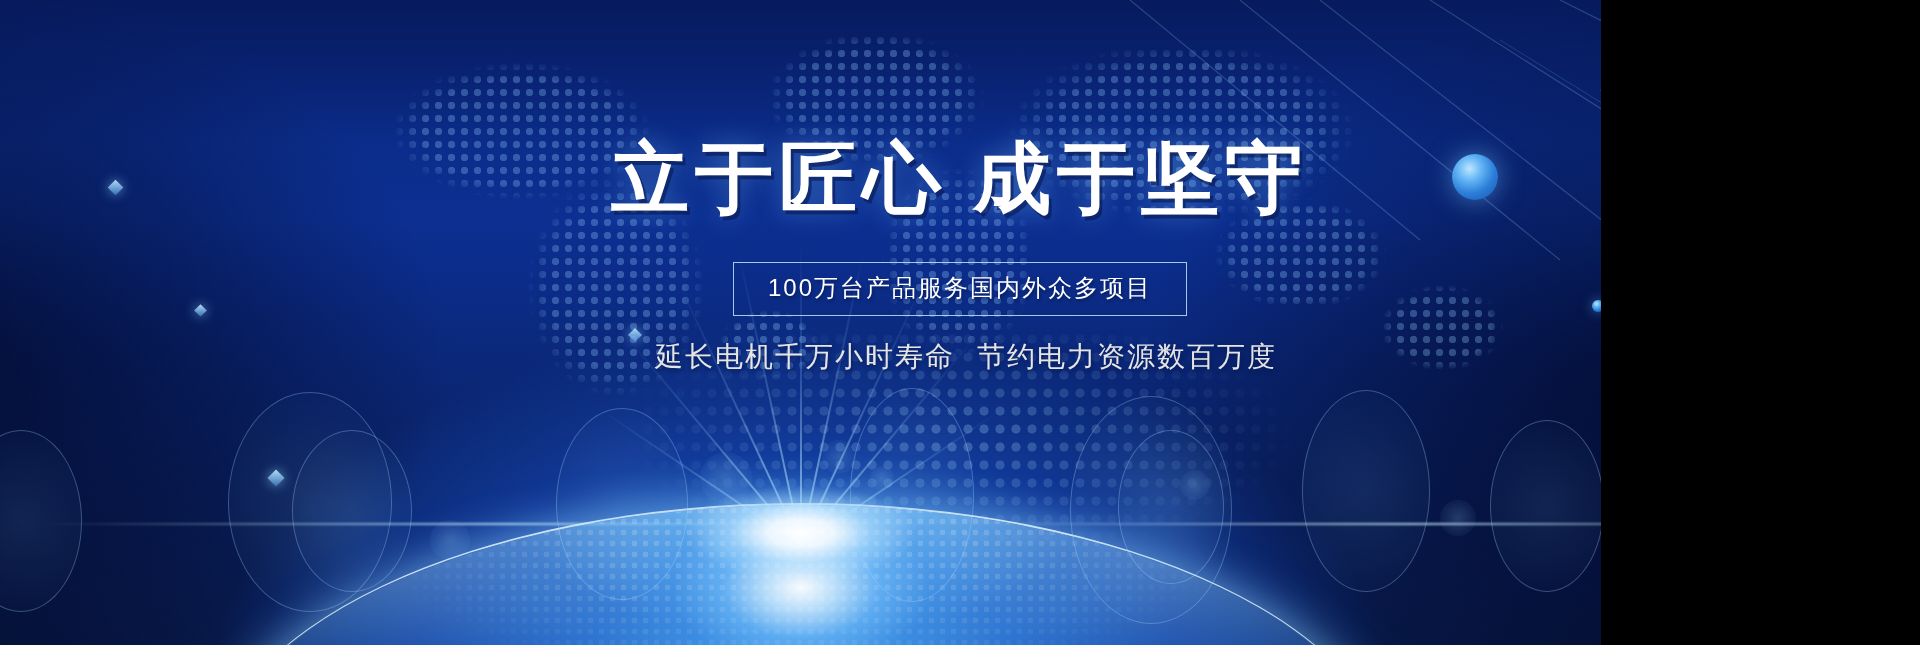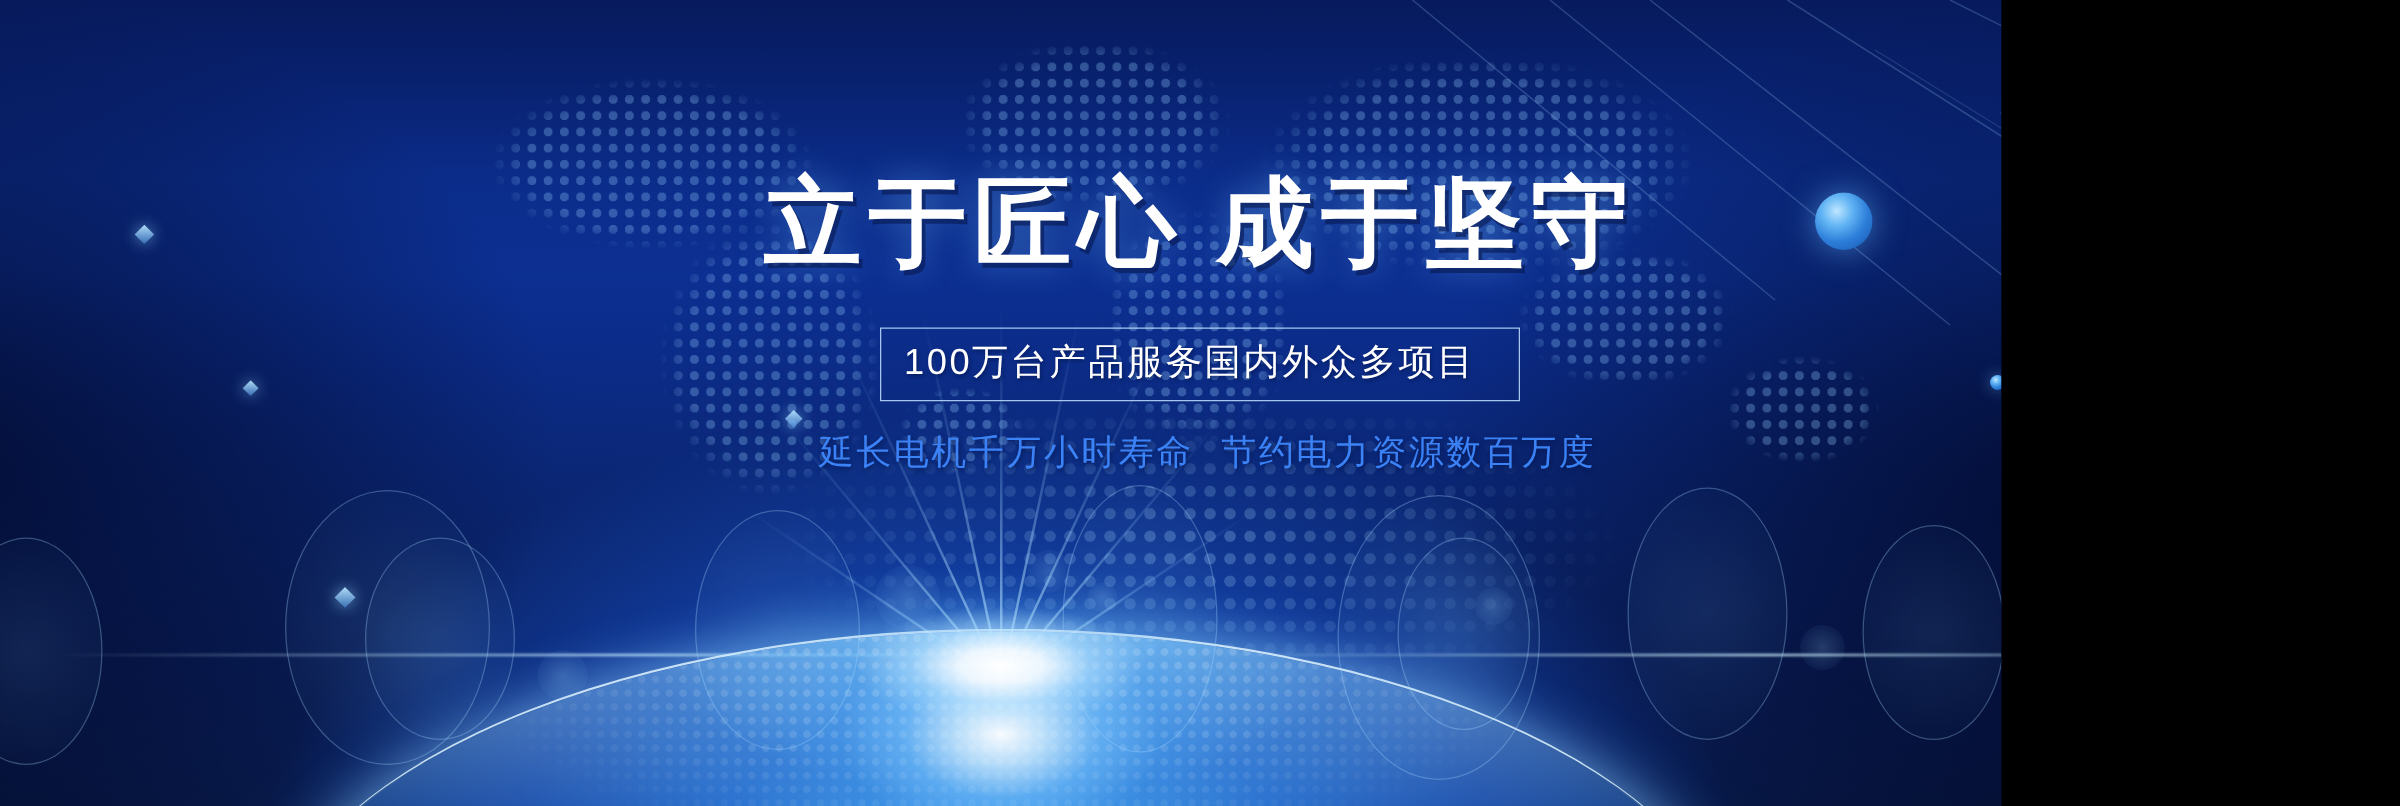--- a/index.html
+++ b/index.html
@@ -216,35 +216,35 @@
     text-shadow:
       3px 4px 0 rgba(6,24,80,0.60),
       0 0 26px rgba(120,195,255,0.45);
     white-space: nowrap;
   }
   .headline .gap { display: inline-block; width: 26px; }
 
   .subtitle-box {
     display: inline-block;
     margin-top: 45px;
-    padding: 11px 34px 13px 18px;
+    padding: 11px 34px 13px 34px;
     border: 1px solid rgba(195,228,255,0.85);
     color: #ffffff;
-    font-size: 29px;
+    font-size: 24px;
     line-height: 1.15;
     letter-spacing: 2px;
     text-shadow: 1px 2px 3px rgba(6,24,80,0.75);
     white-space: nowrap;
   }
 
   .tagline {
     margin: 24px 0 0 12px;
     font-size: 28px;
     line-height: 1.2;
-    color: #3b82f6;
+    color: #e5e5e5;
     letter-spacing: 2px;
     text-shadow: 1px 2px 4px rgba(6,24,80,0.85);
     white-space: nowrap;
   }
   .tagline .gap { display: inline-block; width: 22px; }
 </style>
 </head>
 <body>
 
 <div class="banner">

